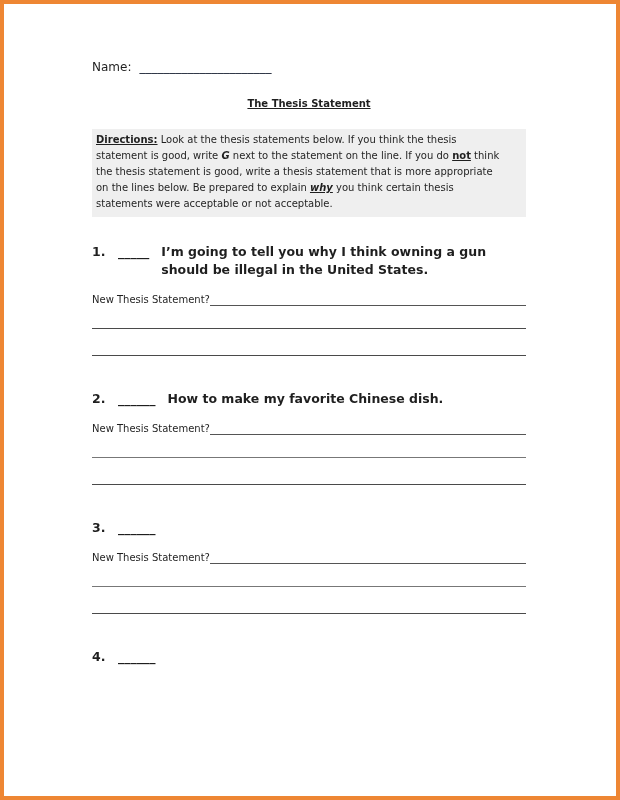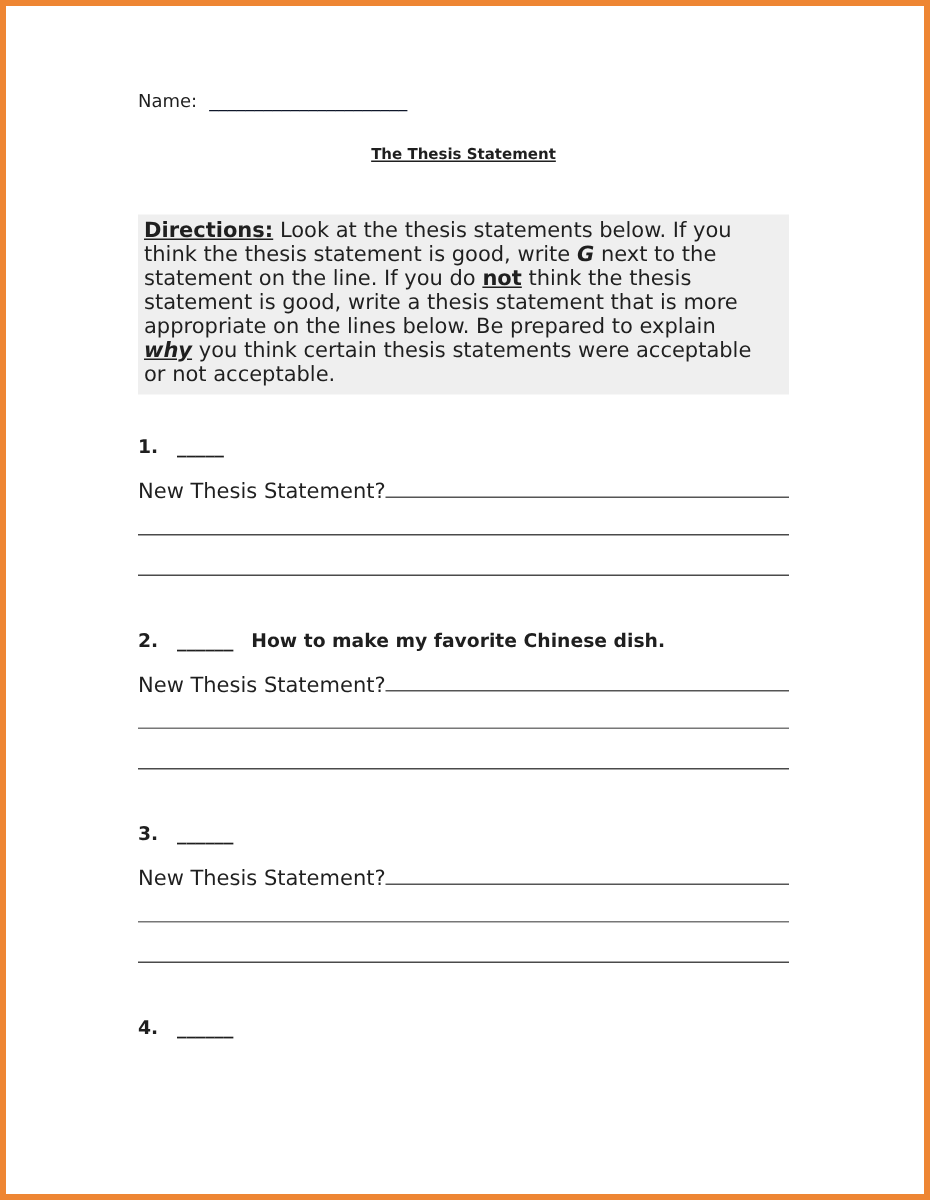--- a/index.html
+++ b/index.html
@@ -26,23 +26,23 @@
   .title {
     margin-top: 24px;
     text-align: center;
     font-weight: bold;
     font-size: 10px;
     text-decoration: underline;
   }
 
   
   .directions {
-    margin-top: 34px;
+    margin-top: 20px;
     background: var(--directions-bg, #efefef);
-    font-size: 14px;
+    font-size: 10px;
     line-height: 16px;
     padding: 3px 20px 5px 4px;
   }
   .bu { font-weight: bold; text-decoration: underline; }
   .bi { font-weight: bold; font-style: italic; }
   .biu { font-weight: bold; font-style: italic; text-decoration: underline; }
 
   
   .item {
     display: flex;
@@ -52,23 +52,23 @@
   }
   .item .num { width: 26px; flex: 0 0 auto; }
   .item .blank { flex: 0 0 auto; margin-right: 12px; letter-spacing: 0; }
   .item .text { flex: 1 1 auto; }
   .item-1 { margin-top: 26px; }
   .item-2, .item-3, .item-4 { margin-top: 34px; }
 
   
   .nts-row {
     display: flex;
-    align-items: flex-start;
+    align-items: flex-end;
     margin-top: 13px;
-    font-size: 14px;
+    font-size: 10px;
     line-height: 16px;
   }
   .nts-line {
     flex: 1 1 auto;
     border-bottom: 1px solid #555;
     margin-bottom: 2px;
     height: 12px;
   }
 
   
@@ -89,20 +89,21 @@
     <span class="name-blank">______________________</span>
   </div>
 
   <div class="title">The Thesis Statement</div>
 
   <div class="directions"><span class="bu">Directions:</span><span>  Look at the thesis statements below.  If you think the thesis statement is good, write </span><span class="bi">G</span><span>  next to the statement on the line.  If you do </span><span class="bu">not</span><span> think the thesis statement is good, write a thesis statement that is more appropriate on the lines below.  Be prepared to explain </span><span class="biu">why</span><span> you think certain thesis statements were acceptable or not acceptable.</span></div>
 
   <div class="item item-1">
     <span class="num">1.</span>
     <span class="blank">_____</span>
+    <span class="text">I’m going to tell you why I think owning a gun should be illegal in the United States.</span>
   </div>
   <div class="nts-row">
     <span>New Thesis Statement?</span>
     <span class="nts-line"></span>
   </div>
   <div class="rule first dark"></div>
   <div class="rule dark"></div>
 
   <div class="item item-2">
     <span class="num">2.</span>

